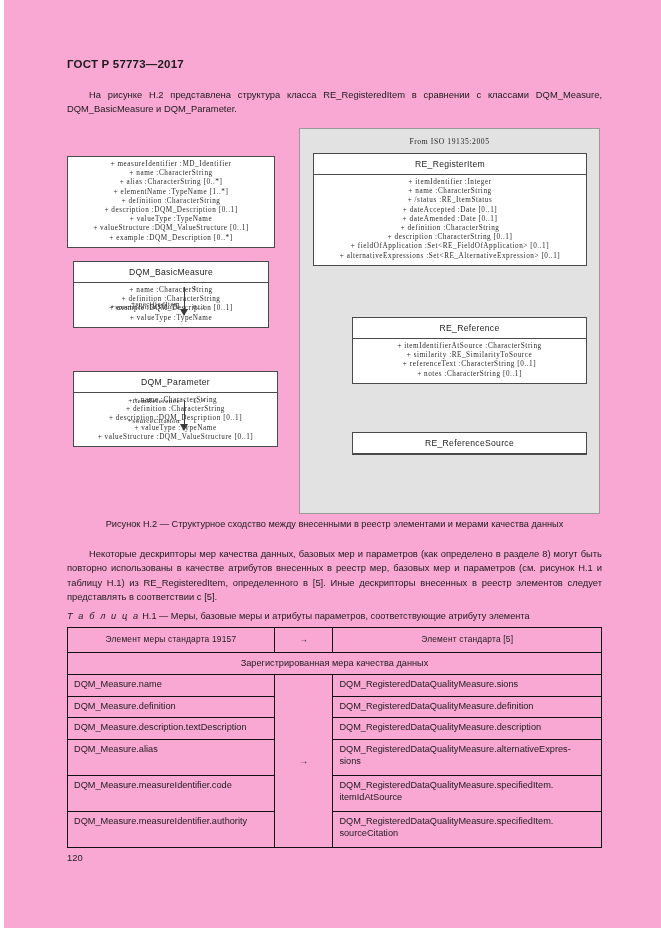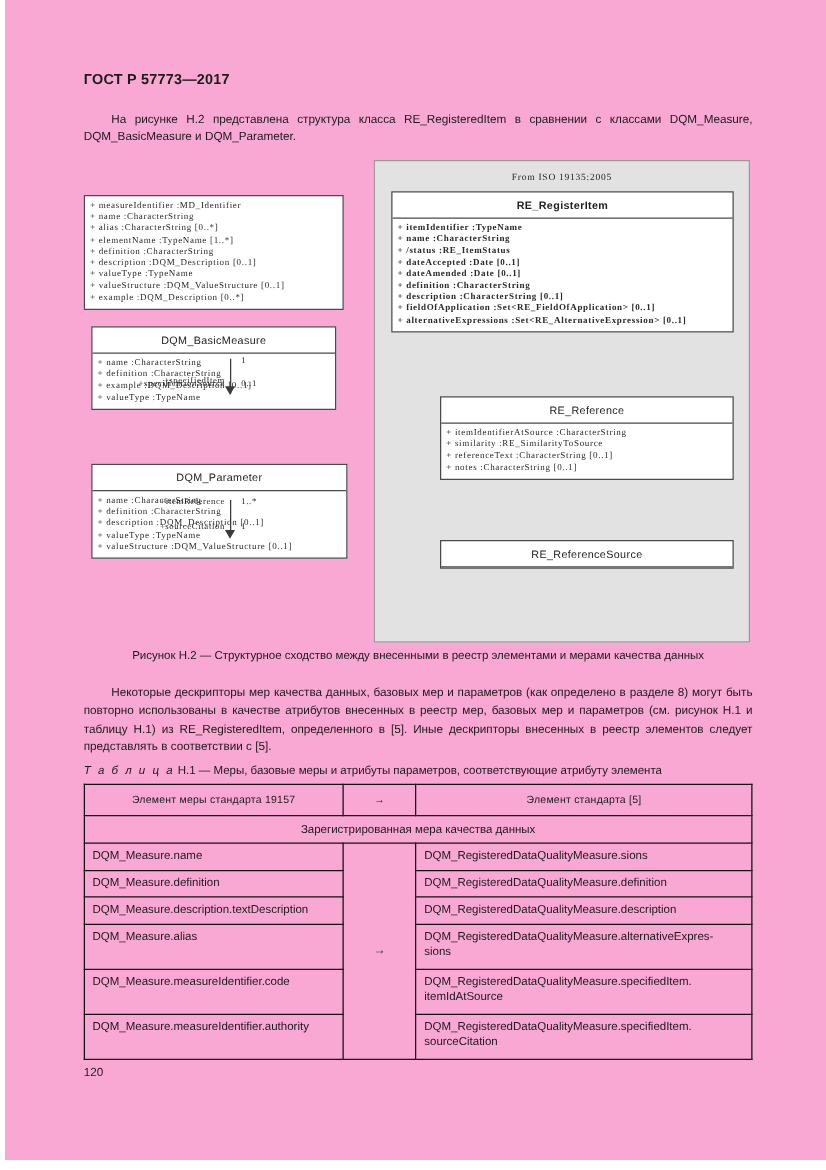--- a/index.html
+++ b/index.html
@@ -69,20 +69,21 @@
     letter-spacing: 0.3px;
     color: #222;
   }
   .uml-attrs {
     padding: 3px 4px 4px 4px;
     font-family: "Liberation Serif", serif;
     font-size: 7.2px;
     line-height: 9.2px;
     letter-spacing: 0.55px;
     color: #2a2a2a;
+    text-align: center;
   }
   .uml-attrs div {
     white-space: nowrap;
   }
 
   
   #box-dqm-measure      { left: 0px;   top: 28px;  width: 208px; }
   #box-dqm-basicmeasure { left: 6px;   top: 133px; width: 196px; }
   #box-dqm-parameter    { left: 6px;   top: 243px; width: 205px; }
 
@@ -101,21 +102,21 @@
     position: absolute;
     left: 0; top: 8px;
     width: 100%;
     text-align: center;
     font-family: "Liberation Serif", serif;
     font-size: 7.6px;
     letter-spacing: 0.6px;
     color: #242424;
   }
 
-  #box-re-registeritem   { left: 246px; top: 25px;  width: 274px; font-weight: bold; }
+  #box-re-registeritem   { left: 246px; top: 25px;  width: 274px; }
   #box-re-reference      { left: 285px; top: 189px; width: 235px; }
   #box-re-referencesource{ left: 285px; top: 304px; width: 235px; }
 
   
   .conn-line {
     position: absolute;
     width: 1px;
     background: #3a3a3a;
   }
   .conn-arrow {
@@ -261,21 +262,21 @@
         <div>+  definition  :CharacterString</div>
         <div>+  description  :DQM_Description [0..1]</div>
         <div>+  valueType  :TypeName</div>
         <div>+  valueStructure  :DQM_ValueStructure [0..1]</div>
       </div>
     </div>
 
     <div class="uml-box" id="box-re-registeritem">
       <div class="uml-title">RE_RegisterItem</div>
       <div class="uml-attrs">
-        <div>+  itemIdentifier  :TypeName</div>
+        <div>+  itemIdentifier  :Integer</div>
         <div>+  name  :CharacterString</div>
         <div>+  /status  :RE_ItemStatus</div>
         <div>+  dateAccepted  :Date [0..1]</div>
         <div>+  dateAmended  :Date [0..1]</div>
         <div>+  definition  :CharacterString</div>
         <div>+  description  :CharacterString [0..1]</div>
         <div>+  fieldOfApplication  :Set&lt;RE_FieldOfApplication&gt; [0..1]</div>
         <div>+  alternativeExpressions  :Set&lt;RE_AlternativeExpression&gt; [0..1]</div>
       </div>
     </div>

